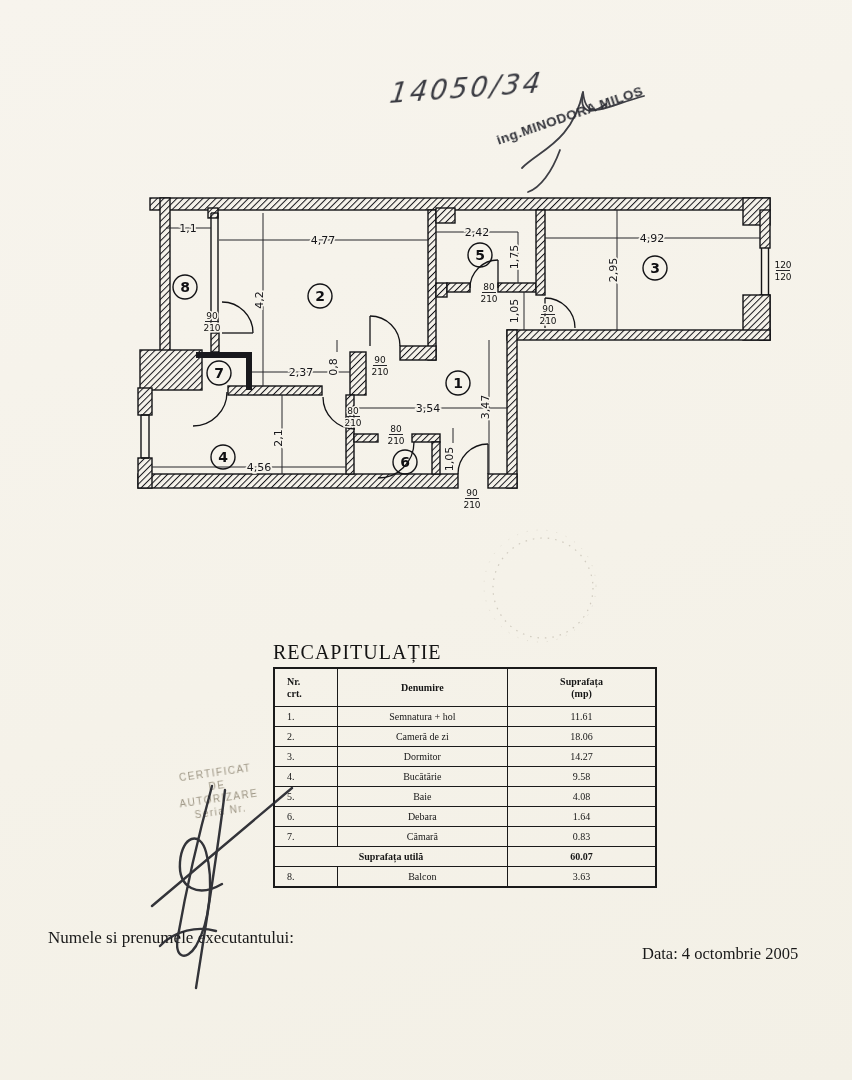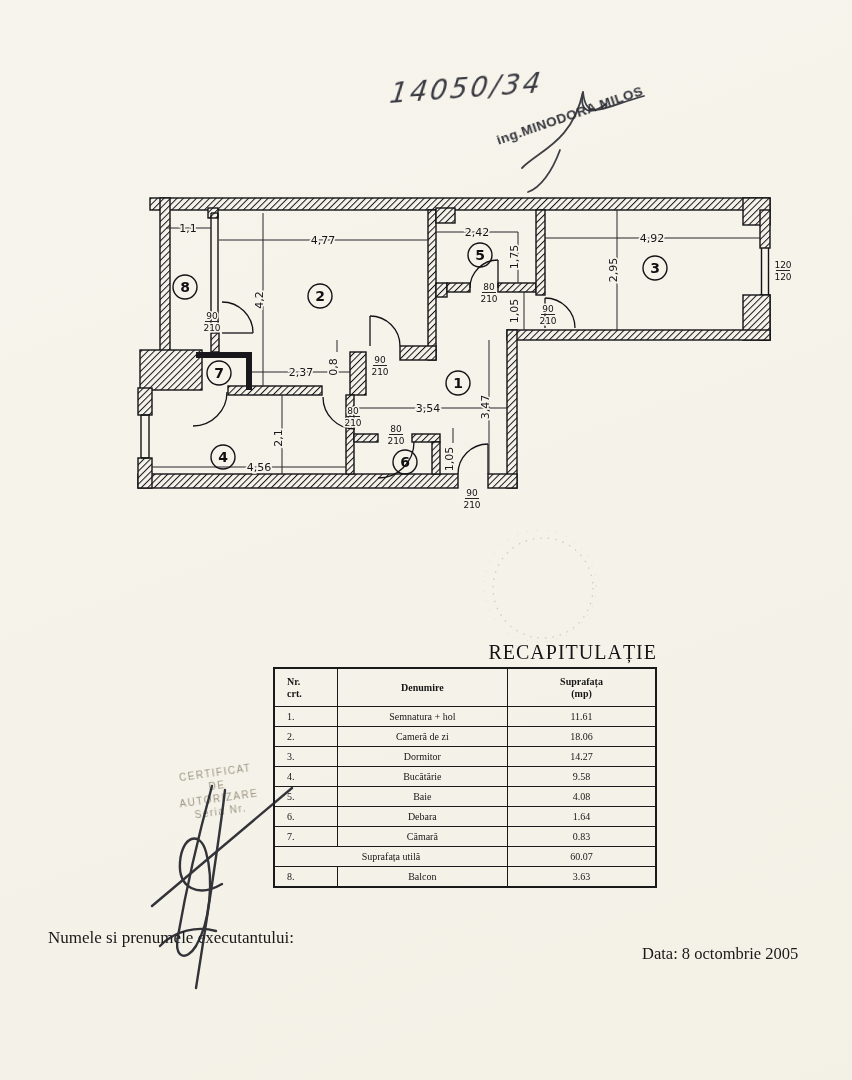--- a/index.html
+++ b/index.html
@@ -27,31 +27,31 @@
     paint-order:stroke;stroke:#f6f3eb;stroke-width:3.5px;text-anchor:middle}
   .door-num{font:9px "DejaVu Sans",sans-serif;fill:#111;
     paint-order:stroke;stroke:#f6f3eb;stroke-width:3px;text-anchor:middle}
   .room-num{font:700 14px "DejaVu Sans",sans-serif;fill:#101013;text-anchor:middle}
   .wall{fill:url(#hatch);stroke:#131316;stroke-width:1.4}
   .swall{fill:#18181c}
   .wline{stroke:#131316;stroke-width:1.4;fill:none}
   .door{stroke:#131316;stroke-width:1.3;fill:none}
   .dim{stroke:#26262a;stroke-width:1;fill:none}
   
-  .recap-title{left:273px;top:641px;width:384px;text-align:right;
+  .recap-title{left:273px;top:641px;width:384px;text-align:left;
     font-size:20px;letter-spacing:1px;color:#141414}
   table.recap{left:273px;top:667px;width:384px;position:absolute;
     border-collapse:collapse;font-size:10px;color:#161616;
     border:2px solid #1a1a1a}
   table.recap td{border:1px solid #1a1a1a;height:19px;padding:0;text-align:center;line-height:1.15}
   table.recap td.nr{width:52px;text-align:left;padding-left:12px}
   table.recap td.den{width:178px}
   table.recap td.sup{width:154px}
   table.recap tr.hdr td{font-weight:700;height:37px}
-  table.recap td.b{font-weight:400}
+  table.recap td.b{font-weight:700}
   
   .stamp{
     left:148px;top:766px;width:140px;text-align:center;
     font-family:"Liberation Sans",sans-serif;font-size:10px;letter-spacing:1.5px;
     color:rgba(122,112,92,.72);line-height:13px;transform:rotate(-8deg);
     filter:blur(.4px);
   }
   .footer-left{left:48px;top:926px;font-size:17px;line-height:23px;color:#191919}
   .footer-date{left:642px;top:944px;font-size:16.5px;color:#191919}
   svg{display:block}
@@ -339,21 +339,21 @@
 <div class="abs stamp">
   <div>CERTIFICAT</div>
   <div>DE</div>
   <div>AUTORIZARE</div>
   <div>Seria Nr.</div>
 </div>
 
 <div class="abs footer-left">
   <div>Numele si prenumele executantului:</div>
 </div>
-<div class="abs footer-date">Data: 8 octombrie 2005</div>
+<div class="abs footer-date">Data: 4 octombrie 2005</div>
 
 <svg class="abs overlay" width="852" height="1080" viewBox="0 0 852 1080">
   <g fill="none" stroke="#2b2c34" stroke-width="1.8" stroke-linecap="round" opacity=".9">
     <path d="M 522,168 C 540,150 572,142 583,92 C 586,122 600,108 644,96"></path>
     <path d="M 583,92 C 579,112 590,116 606,104"></path>
     <path d="M 560,150 C 552,172 540,188 528,192"></path>
   </g>
   <g fill="none" stroke="#b3ab9c">
     <circle cx="543" cy="588" r="50" stroke-width="1.2" stroke-dasharray="1.5 6" opacity=".55"></circle>
     <circle cx="540" cy="586" r="56" stroke-width="1" stroke-dasharray="1 9" opacity=".3"></circle>

